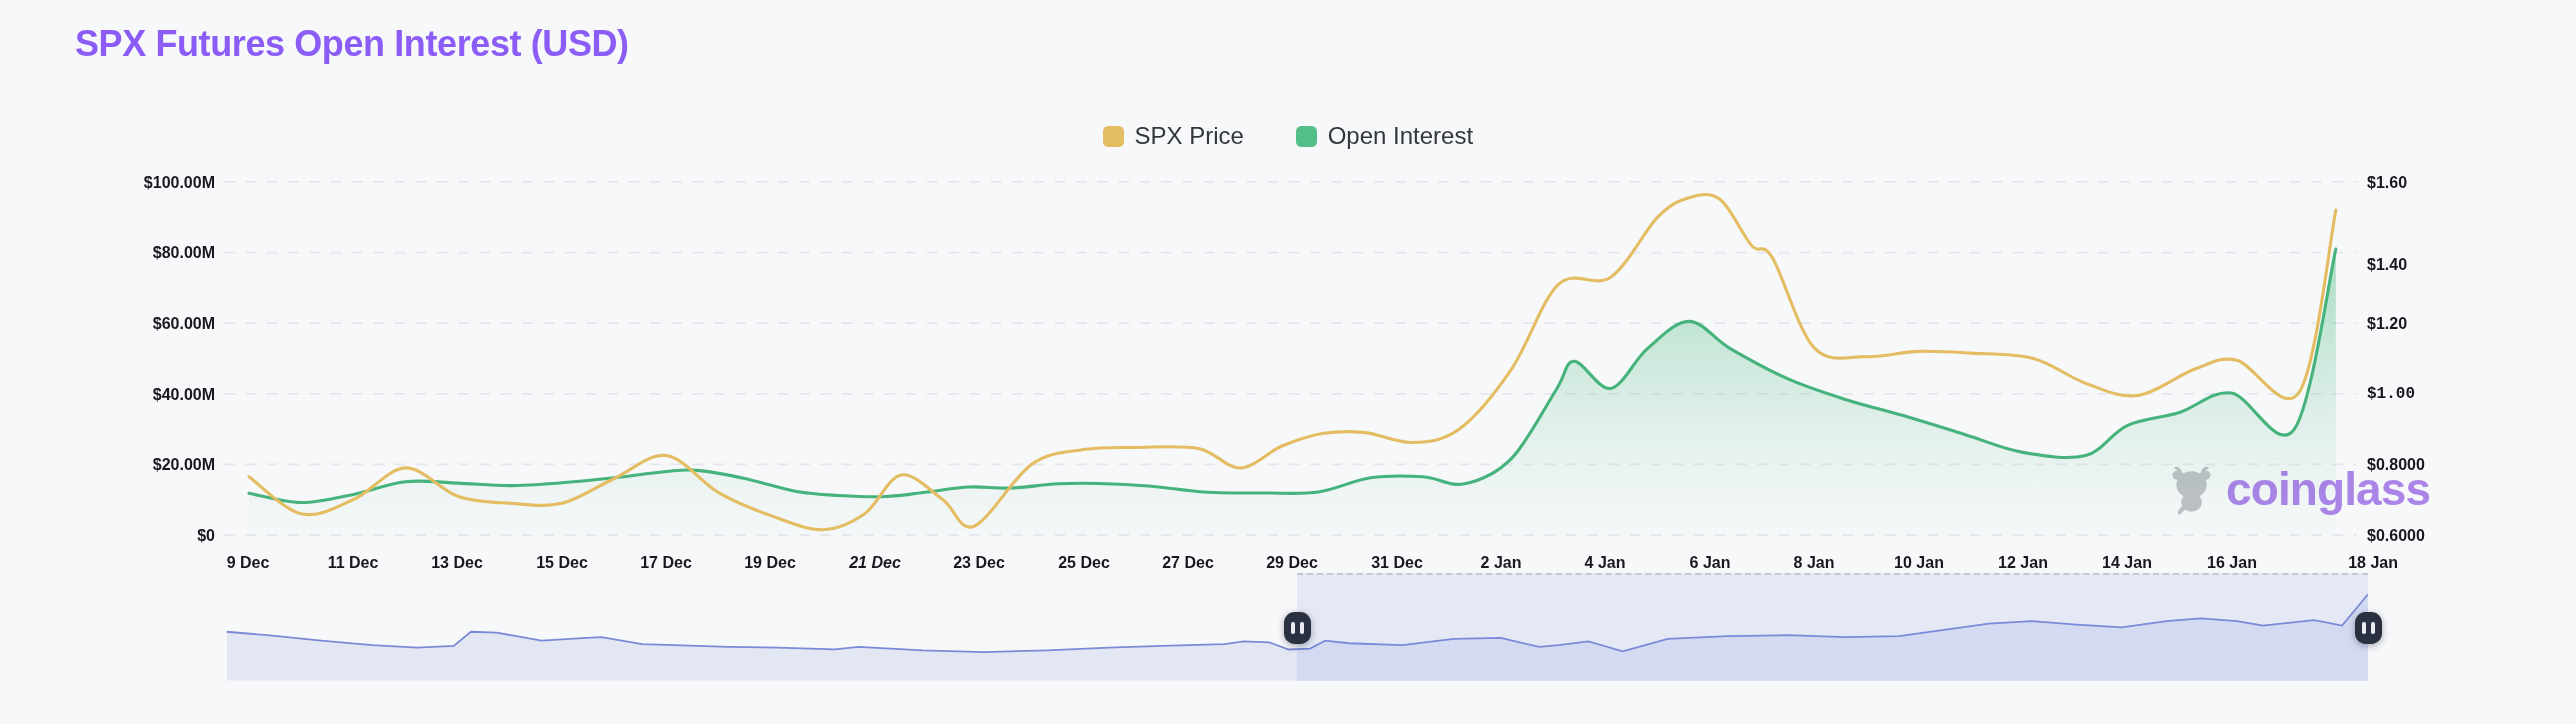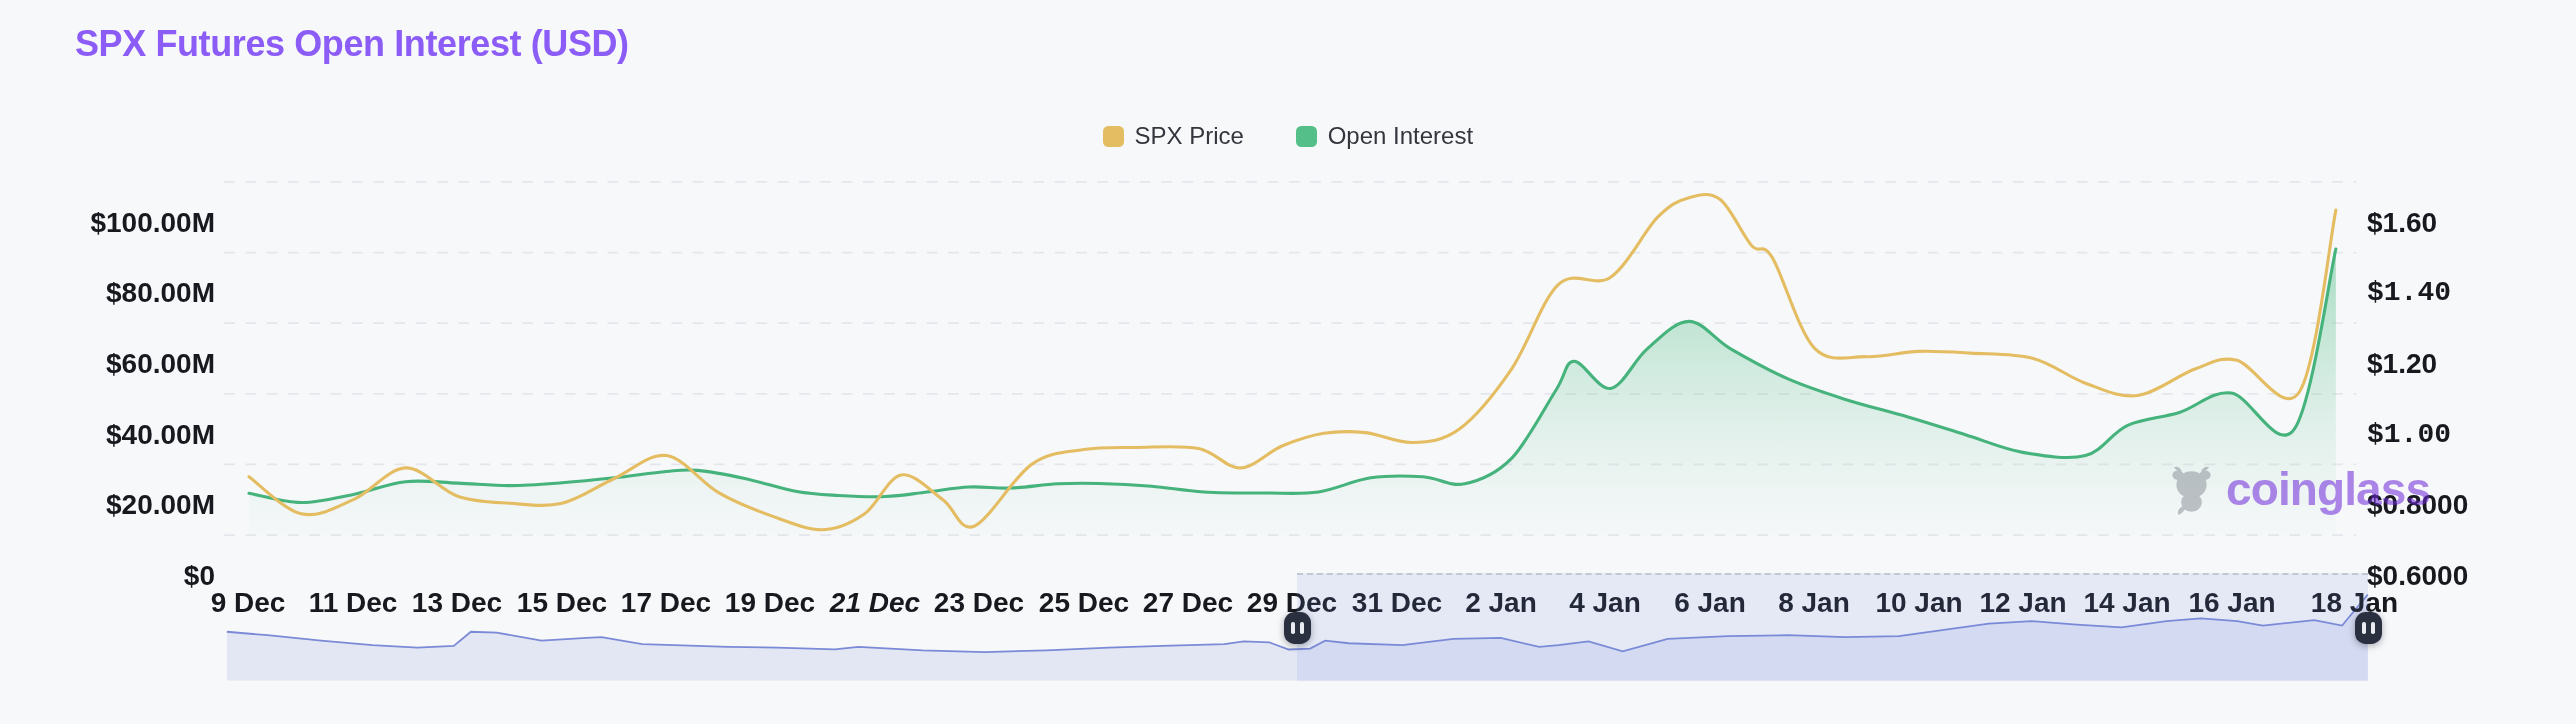--- a/index.html
+++ b/index.html
@@ -19,21 +19,21 @@
 
   .legend {
     position:absolute; top:122px; left:0; width:2576px;
     display:flex; justify-content:center; align-items:center; gap:52px;
   }
   .legend-item { display:flex; align-items:center; gap:10.7px; cursor:pointer; }
   .legend-swatch { width:21px; height:21px; border-radius:5.3px; display:inline-block; }
   .legend-label { font-size:24px; color:#33363d; font-weight:400; }
 
   .axis-label {
-    position:absolute; font-size:28px; font-weight:600; color:#17191e; line-height:27px;margin-top:40px;
+    position:absolute; font-size:16px; font-weight:600; color:#17191e; line-height:27px;
   }
   .axis-label.left  { width:169px; text-align:right; }
   .axis-label.right { width:178px; text-align:left; }
   .axis-label.xl    { width:124px; text-align:center; }
 
   svg.chart-canvas { position:absolute; inset:0; width:2576px; height:724px; }
 
   .watermark {
     position:absolute; left:2166px; top:462px; display:flex; align-items:center; gap:9px;
     opacity:0.55; pointer-events:none;
@@ -101,21 +101,21 @@
   <div id="axisL">
       <div class="axis-label left" style="left: 46px; top: 169px;">$100.00M</div>
       <div class="axis-label left" style="left: 46px; top: 239px;">$80.00M</div>
       <div class="axis-label left" style="left: 46px; top: 310px;">$60.00M</div>
       <div class="axis-label left" style="left: 46px; top: 381px;">$40.00M</div>
       <div class="axis-label left" style="left: 46px; top: 451px;">$20.00M</div>
       <div class="axis-label left" style="left: 46px; top: 522px;">$0</div>
     </div>
   <div id="axisR">
       <div class="axis-label right" style="left: 2367px; top: 169px;">$1.60</div>
-      <div class="axis-label right" style="left: 2367px; top: 239px; font-family: Liberation Mono, monospace;">$1.40</div>
+      <div class="axis-label right" style="left: 2367px; top: 251px;">$1.40</div>
       <div class="axis-label right" style="left: 2367px; top: 310px;">$1.20</div>
       <div class="axis-label right" style="left: 2367px; top: 381px; font-family: Liberation Mono, monospace;">$1.00</div>
       <div class="axis-label right" style="left: 2367px; top: 451px;">$0.8000</div>
       <div class="axis-label right" style="left: 2367px; top: 522px;">$0.6000</div>
     </div>
   <div id="axisX">
       <div class="axis-label xl" style="left: 186px; top: 549px;">9 Dec</div>
       <div class="axis-label xl" style="left: 291px; top: 549px;">11 Dec</div>
       <div class="axis-label xl" style="left: 395px; top: 549px;">13 Dec</div>
       <div class="axis-label xl" style="left: 500px; top: 549px;">15 Dec</div>

